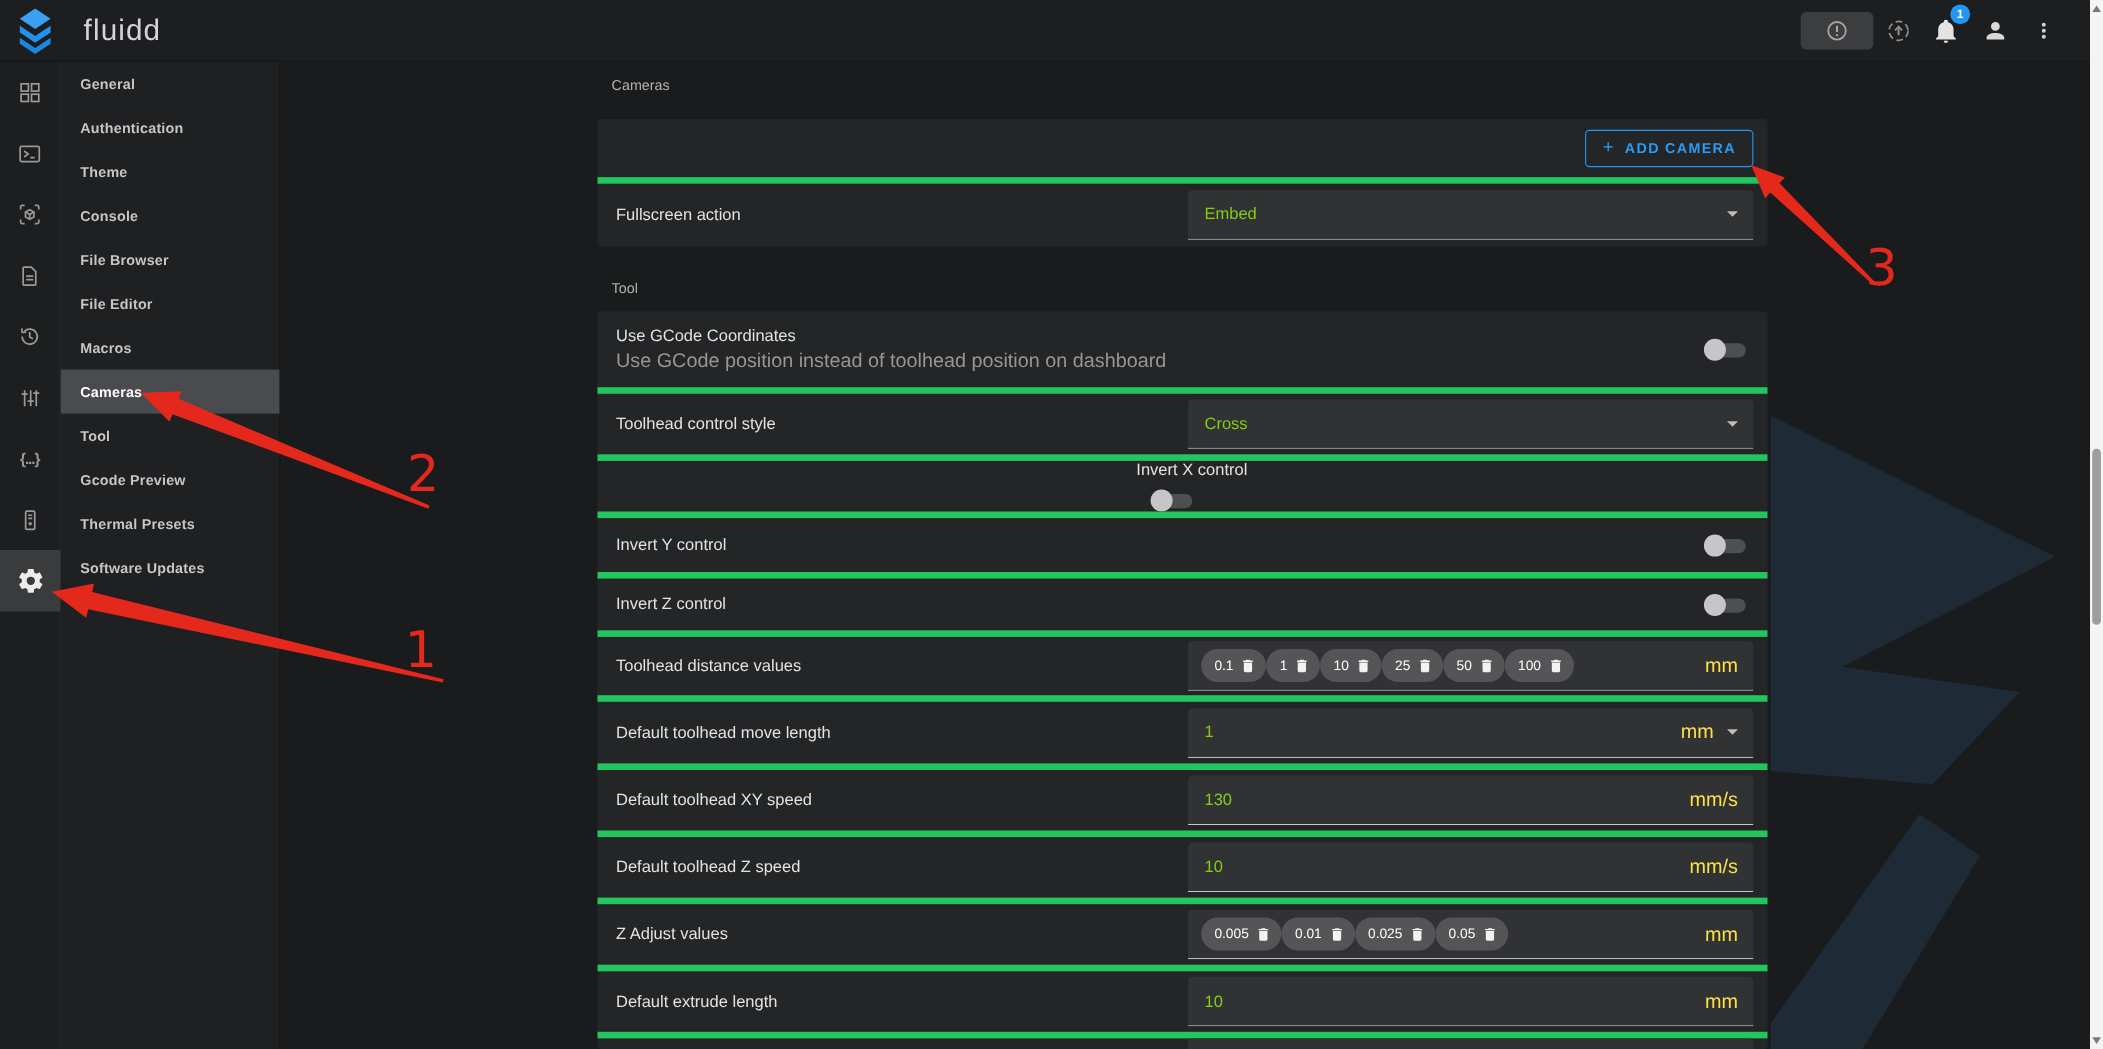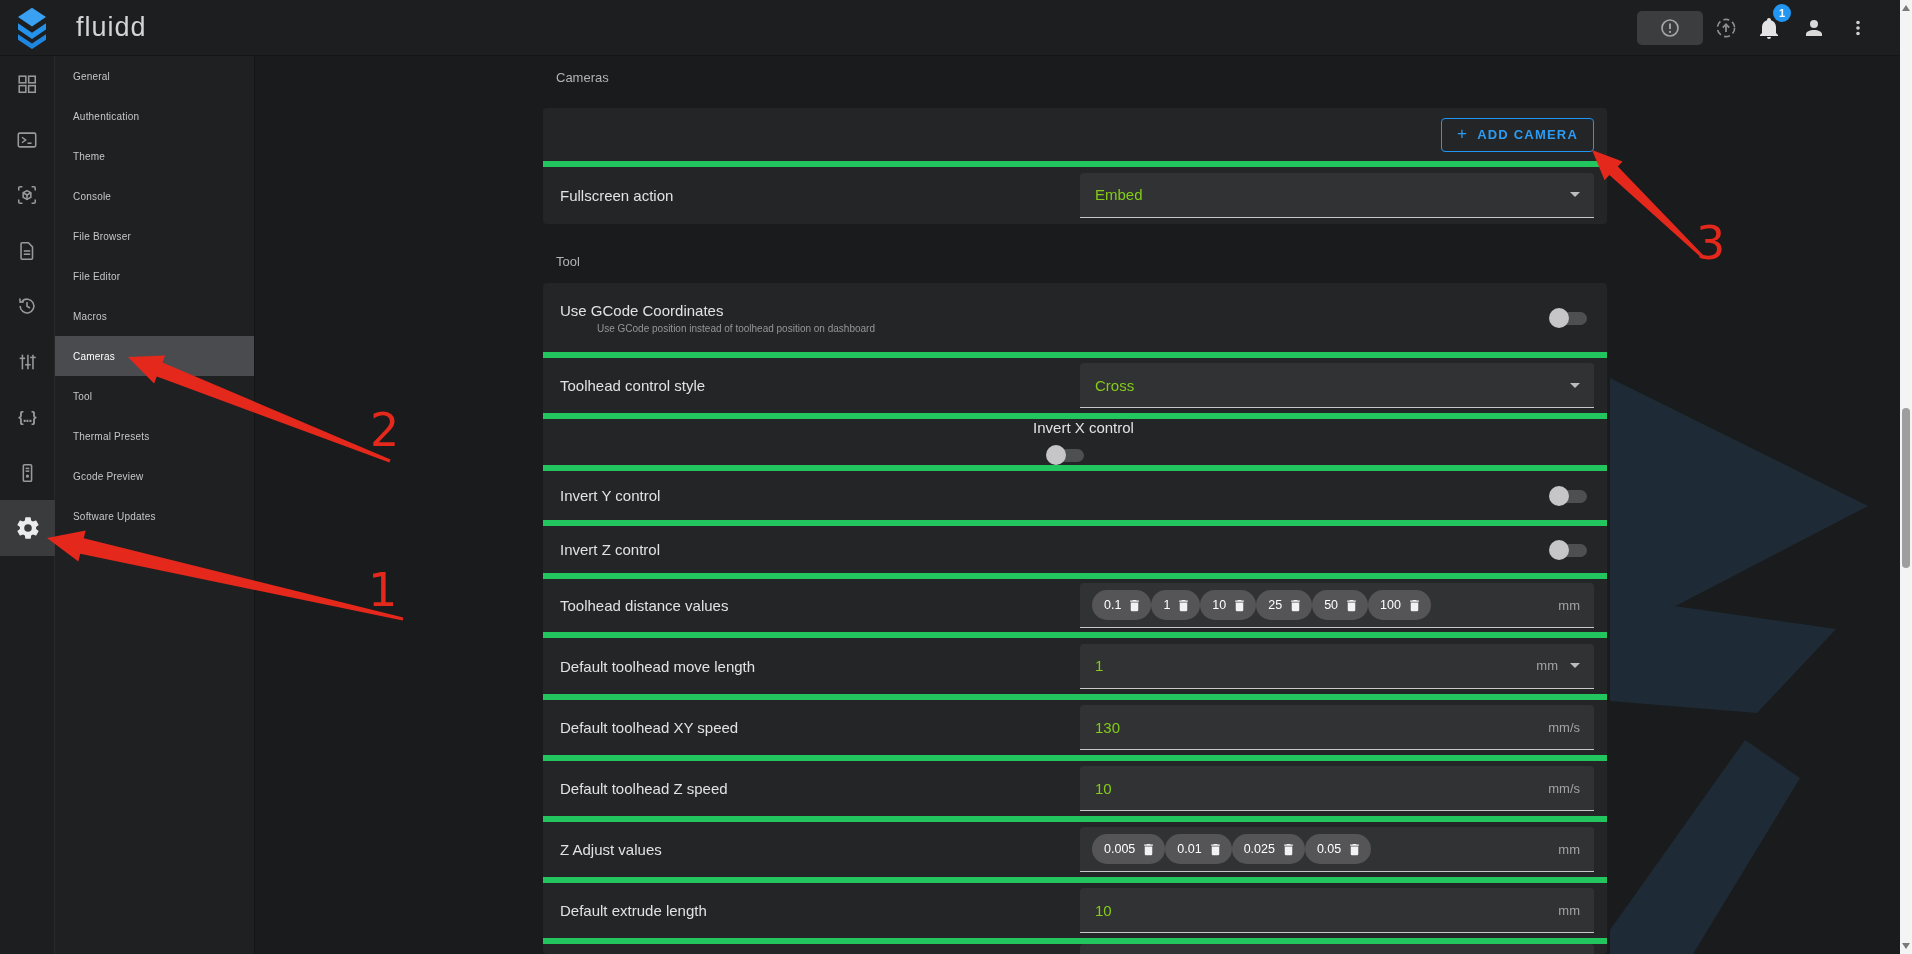--- a/index.html
+++ b/index.html
@@ -29,38 +29,38 @@
   .rail-ic { position:absolute; left:16px; width:22px; height:22px; display:flex;
     align-items:center; justify-content:center; cursor:pointer; }
   .braces { color:#9a9a9a; font-size:14px; font-weight:700; letter-spacing:-1px; }
   .gear-tile { position:absolute; left:0; top:444px; width:55px; height:56px; background:#3a3b3d;
     display:flex; align-items:center; justify-content:center; cursor:pointer; }
 
   
   .menu { position:absolute; left:55px; top:56px; width:200px; height:898px;
     background:#1f2022; border-right:1px solid #141415; z-index:3; }
   .menu-item { height:40px; display:flex; align-items:center; padding-left:18px;
-    font-size:10px; font-weight:400; color:#c6c6c6; letter-spacing:.2px; cursor:pointer; }
+    font-size:13px; font-weight:700; color:#c6c6c6; letter-spacing:.2px; cursor:pointer; }
   .menu-item.active { background:#4a4b4e; color:#ffffff; }
 
   
   .content { position:absolute; left:255px; top:56px; width:1645px; height:898px; background:#1a1b1c; }
   .section-label { position:absolute; left:301px; font-size:13px; color:#b3b3b3; }
   .card { position:absolute; left:288px; width:1064px; background:#242527; border-radius:4px; overflow:hidden; }
 
   .row { display:flex; align-items:center; border-top:6px solid #22c55e; position:relative; }
   .row.first { border-top:none; }
   .row-label { flex:1; padding-left:17px; font-size:15px; color:#e2e2e2; }
-  .row-sublabel { font-size:10px; color:#969696; margin-top:4px;margin-left:37px; }
+  .row-sublabel { font-size:18px; color:#969696; margin-top:4px; }
 
   .field { width:514px; margin-right:13px; height:45px; background:#313234;
     border-radius:4px 4px 0 0; border-bottom:1px solid #c9c9c9;
     display:flex; align-items:center; padding:0 14px 0 15px; cursor:pointer; }
   .field .value { flex:1; font-size:15px; color:#84cc16; }
-  .field .unit { font-size:13px; color:#a3a3a3; }
+  .field .unit { font-size:18px; color:#fde047; }
   .caret { width:0; height:0; border-left:5px solid transparent; border-right:5px solid transparent;
     border-top:5px solid #bdbdbd; margin-left:12px; }
 
   .chips-field { padding-left:12px; }
   .chips-wrap { flex:1; display:flex; align-items:center; gap:0; }
   .chip { height:30px; border-radius:15px; background:#555558; display:flex; align-items:center;
     padding:0 9px 0 12px; color:#fff; font-size:12.5px; cursor:pointer; }
   .chip svg { margin-left:6px; }
 
   .switch { position:relative; width:38px; height:20px; margin-right:20px; cursor:pointer; flex:none; }
@@ -225,22 +225,22 @@
   <div class="menu">
     <div class="menu-item">General</div>
     <div class="menu-item">Authentication</div>
     <div class="menu-item">Theme</div>
     <div class="menu-item">Console</div>
     <div class="menu-item">File Browser</div>
     <div class="menu-item">File Editor</div>
     <div class="menu-item">Macros</div>
     <div class="menu-item active">Cameras</div>
     <div class="menu-item">Tool</div>
+    <div class="menu-item">Gcode Preview</div>
     <div class="menu-item">Thermal Presets</div>
-    <div class="menu-item">Gcode Preview</div>
     <div class="menu-item">Software Updates</div>
   </div>
 
   <div class="content">
 
     <div class="watermark">
       <svg width="292" height="654" viewBox="0 0 292 654">
         <polygon points="2,78 260,206 2,340" fill="#1e2b36"></polygon>
         <polygon points="2,297 228,329 149,413 2,401" fill="#1e2b36"></polygon>
         <polygon points="137,440 192,478 85,654 2,654 2,630" fill="#1e2b36"></polygon>

